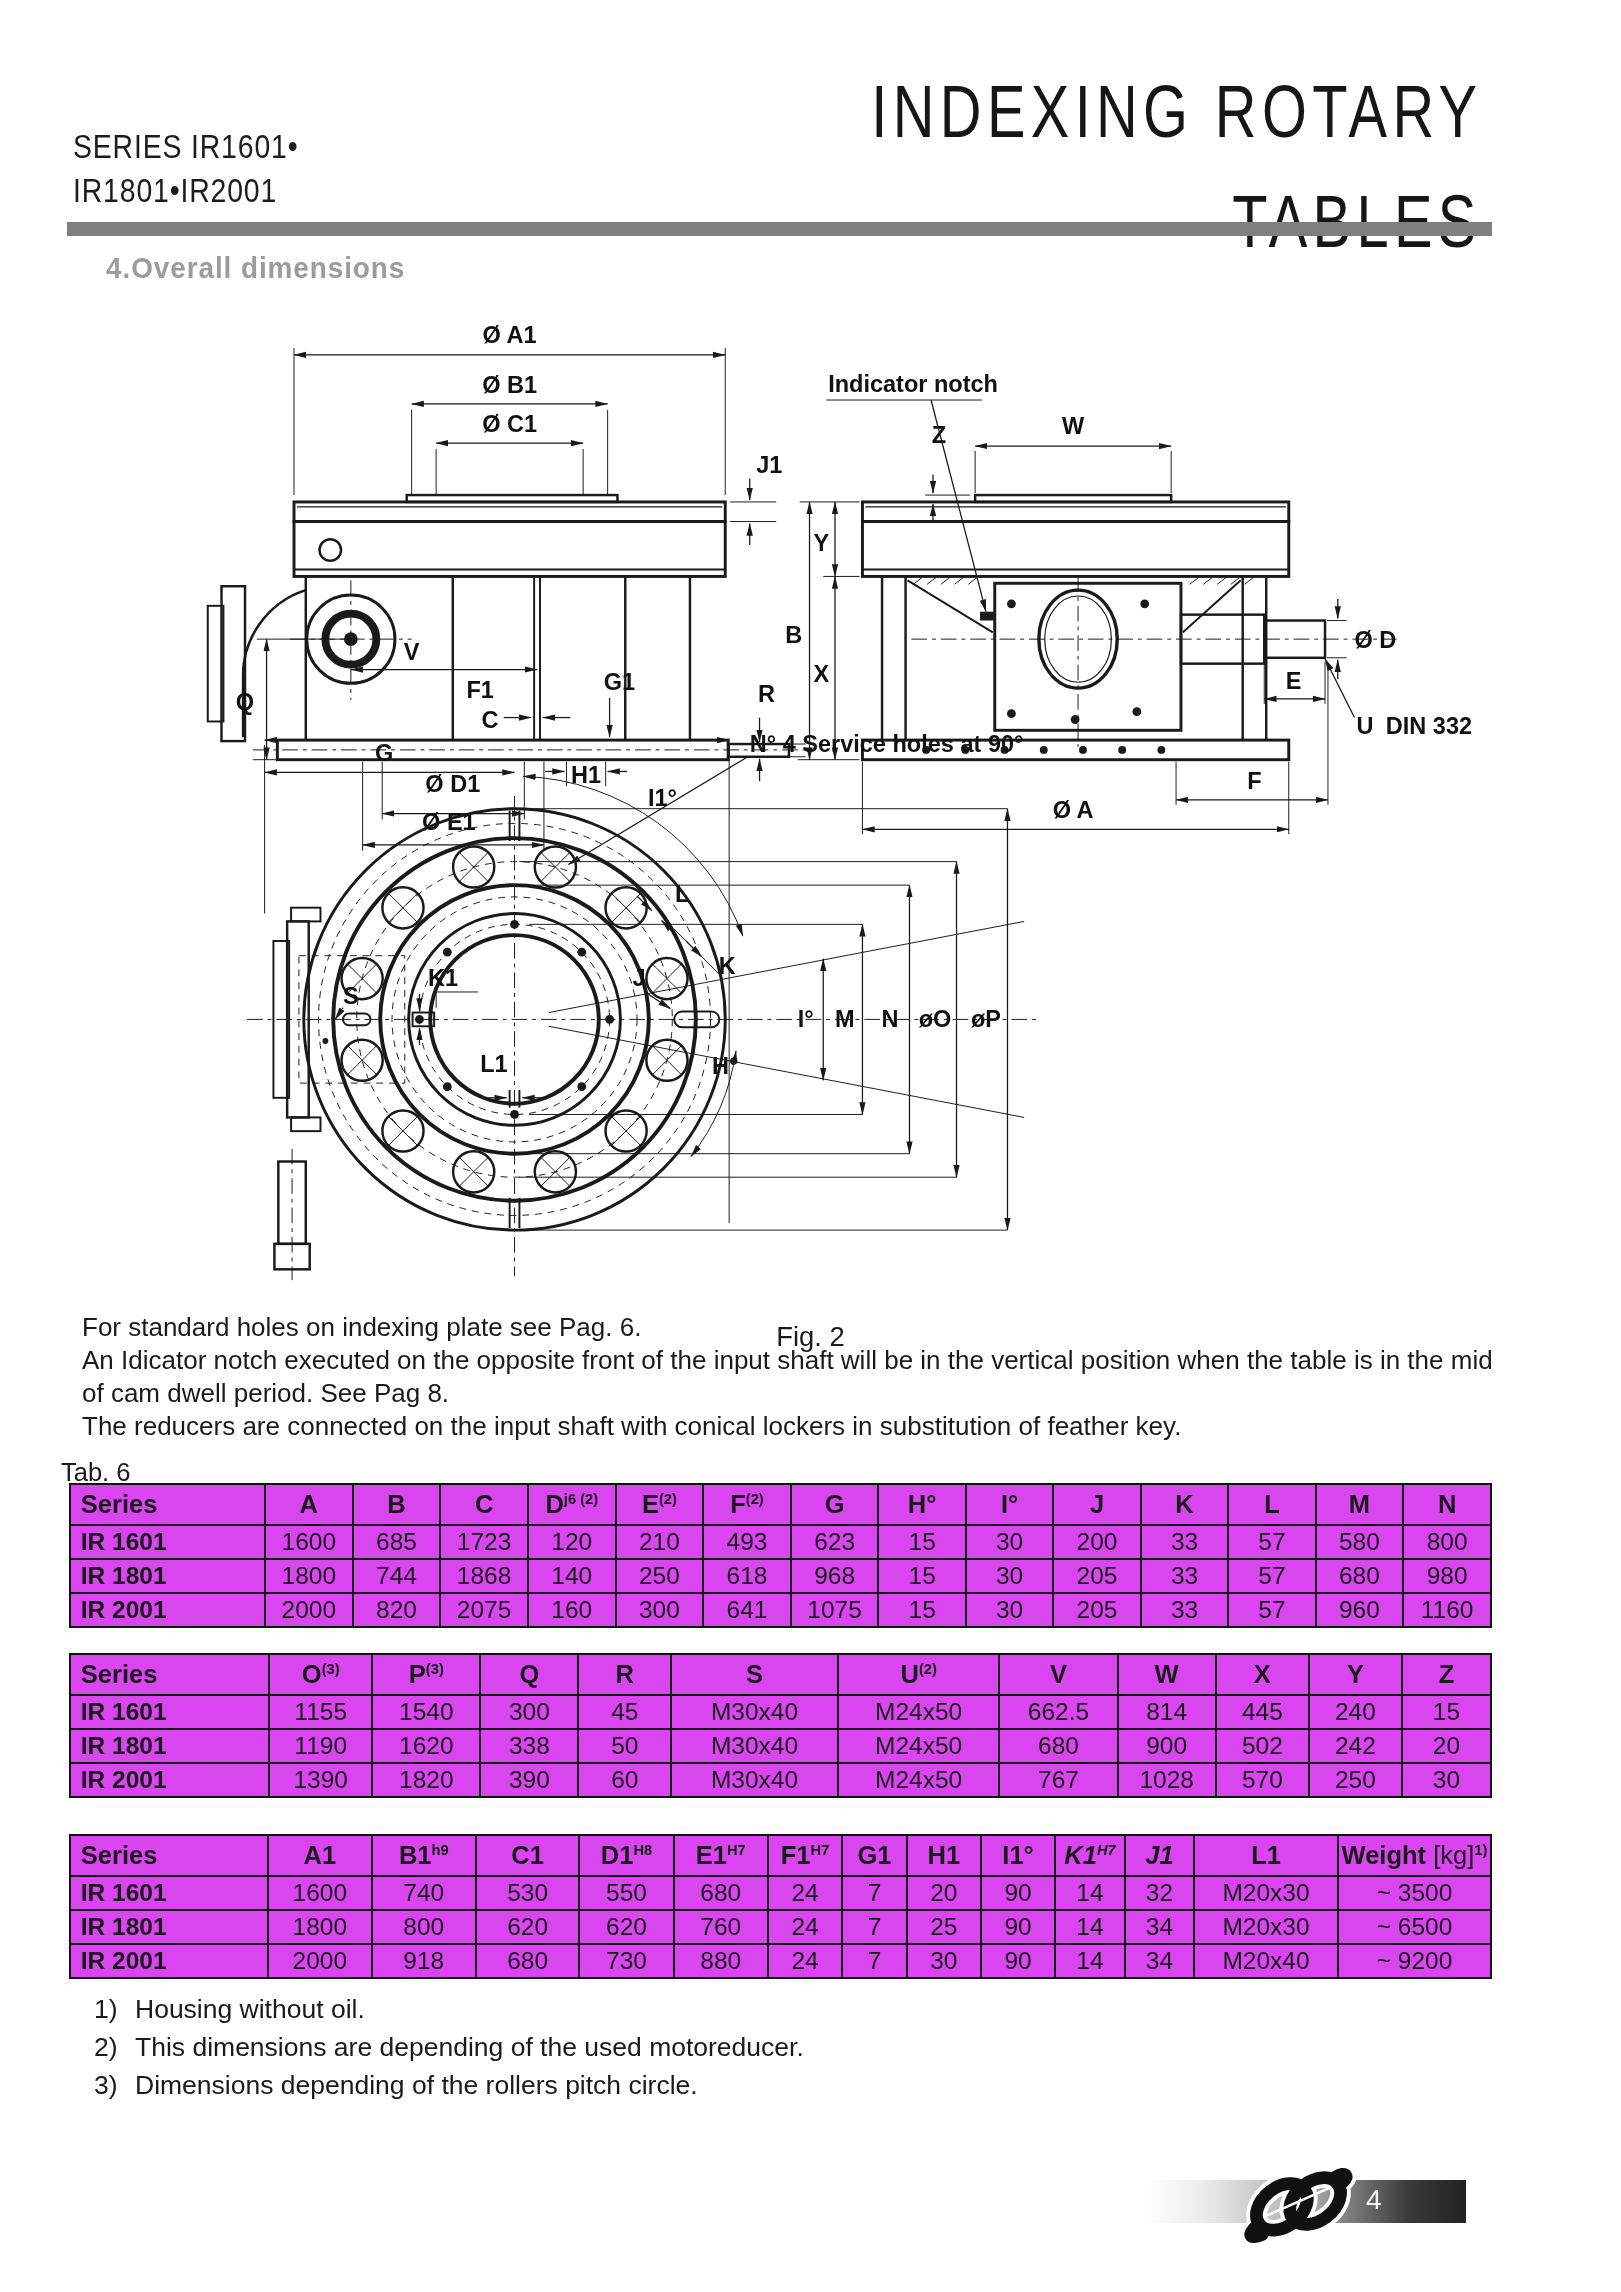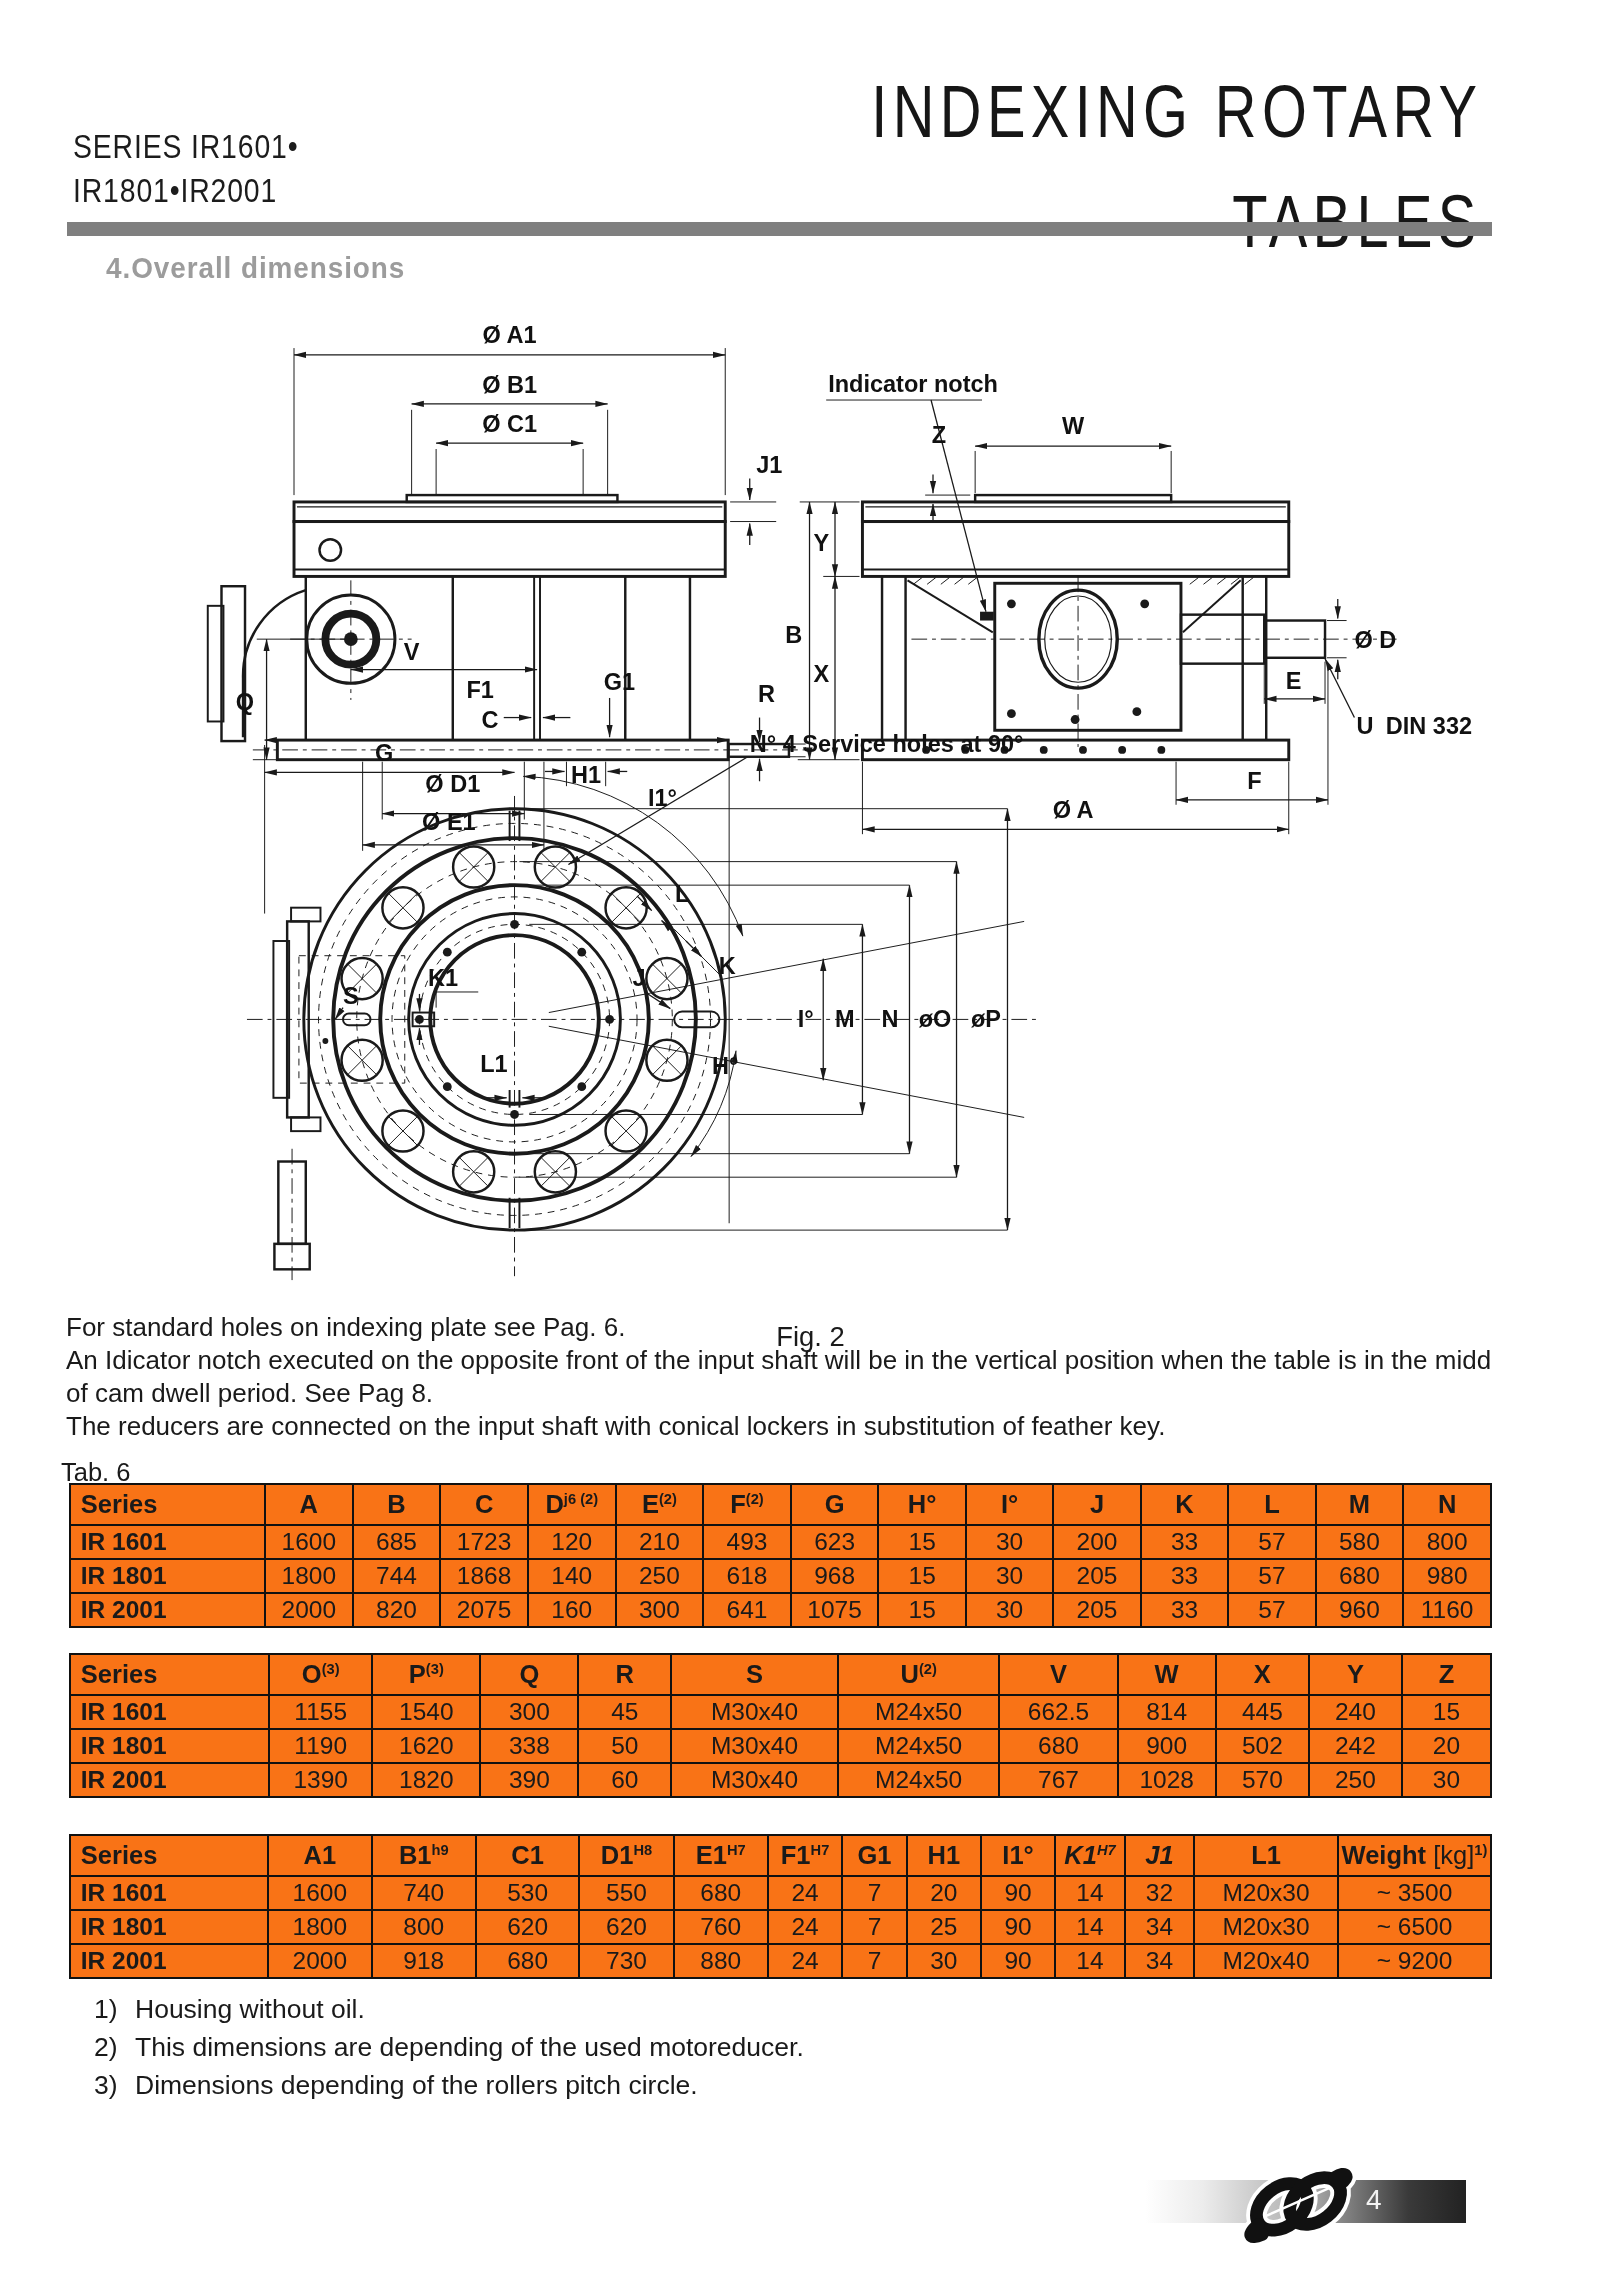--- a/index.html
+++ b/index.html
@@ -27,23 +27,23 @@
   .s12{stroke:#1a1a1a;stroke-width:1.2;fill:none}
   .s8{stroke:#1a1a1a;stroke-width:8;fill:none}
   .tl{stroke:#1a1a1a;stroke-width:1;fill:none}
   .dim{stroke:#1a1a1a;stroke-width:1.3;fill:none;marker-start:url(#ah);marker-end:url(#ah)}
   .dime{stroke:#1a1a1a;stroke-width:1.3;fill:none;marker-end:url(#ah)}
   .dimthin{stroke:#1a1a1a;stroke-width:1;fill:none;marker-start:url(#ah);marker-end:url(#ah)}
   .cl{stroke:#1a1a1a;stroke-width:1;fill:none;stroke-dasharray:16 5 4 5}
   .dash{stroke:#1a1a1a;stroke-width:1;fill:none;stroke-dasharray:7 6}
   .fillb{fill:#1a1a1a;stroke:none}
   
-  .notes{position:absolute;left:66px;top:1311px;width:1451px;font-size:26px;line-height:33px;color:#1a1a1a;}
+  .notes{position:absolute;left:82px;top:1311px;width:1451px;font-size:26px;line-height:33px;color:#1a1a1a;}
   .tab-label{position:absolute;left:61px;top:1458px;font-size:25.5px;}
-  table.spec{position:absolute;left:69px;border-collapse:collapse;table-layout:fixed;background:#f97316;}
+  table.spec{position:absolute;left:69px;border-collapse:collapse;table-layout:fixed;background:#d946ef;}
   table.spec, table.spec th, table.spec td{border:2.5px solid #111;}
   table.spec{border-width:2.9px;}
   table.spec th{height:39px;font-size:25.5px;font-weight:bold;text-align:center;padding:0 2px;white-space:nowrap;}
   table.spec td{height:32px;font-size:24.5px;text-align:center;padding:0 2px;white-space:nowrap;}
   table.spec th.first, table.spec td.first{text-align:left;padding-left:9.8px;font-weight:bold;}
   table.spec sup{font-size:14.7px;font-weight:bold;}
   table.spec .unit{font-weight:normal;}
   table.spec .it{font-style:italic;}
   #table-0{top:1483px;} #table-1{top:1653px;} #table-2{top:1834px;}
   

